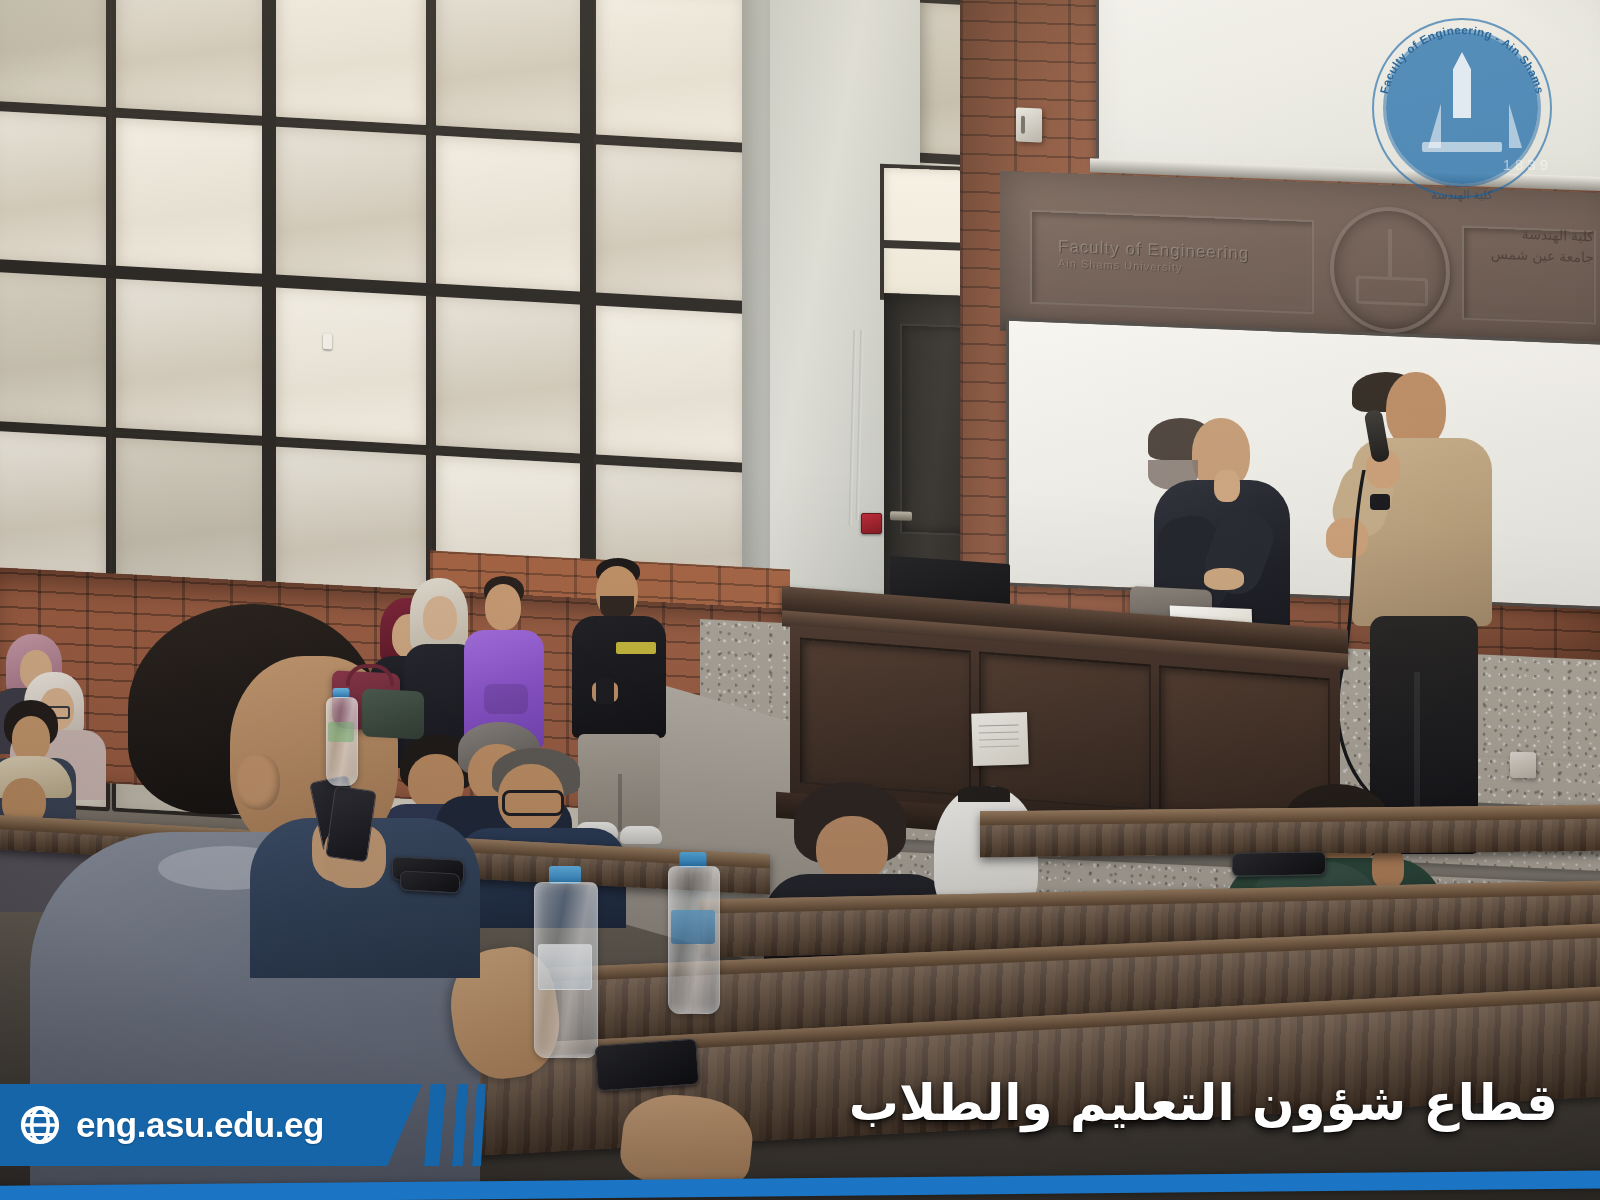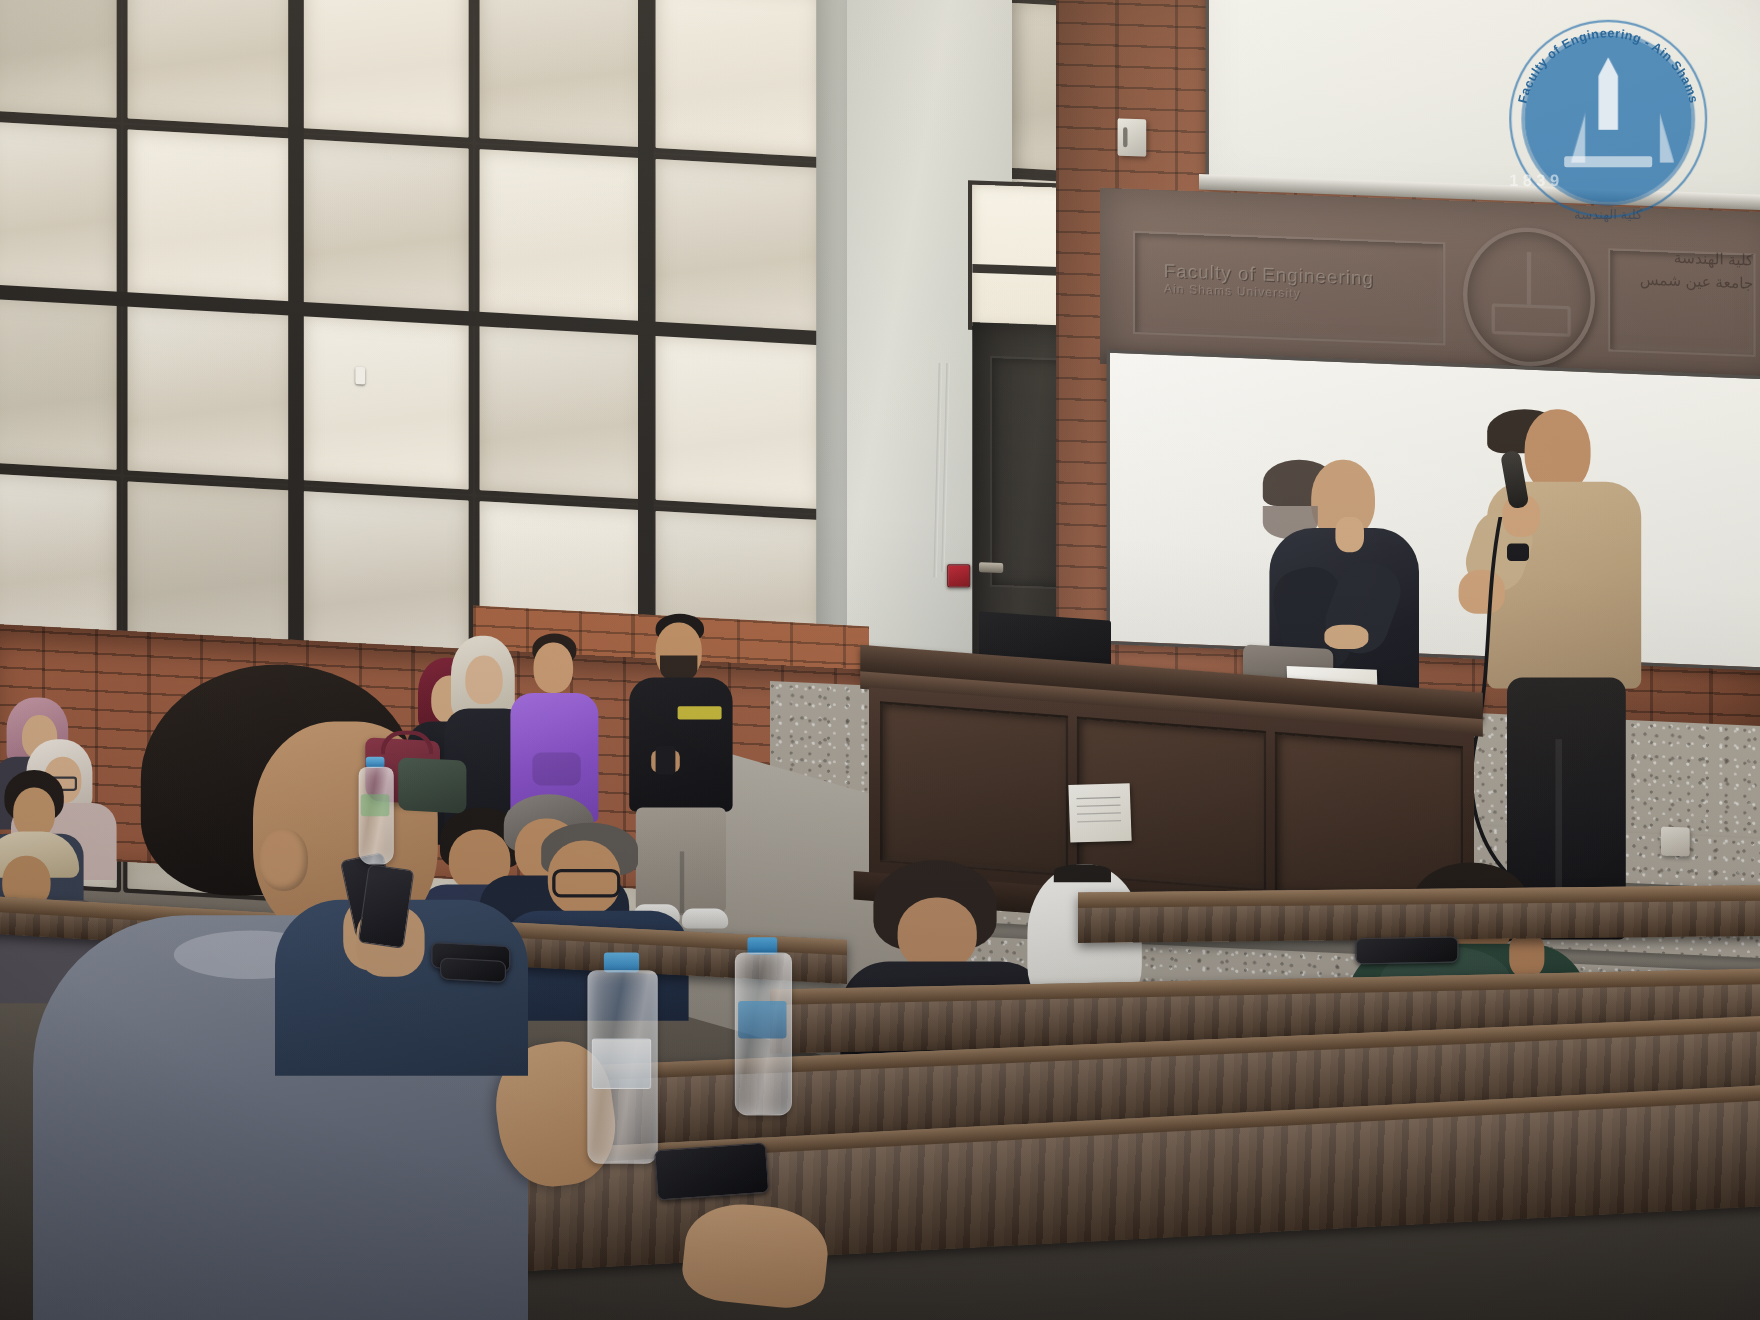--- a/index.html
+++ b/index.html
@@ -406,22 +406,22 @@
     border-left:13px solid rgba(255,255,255,.55);
     border-right:13px solid rgba(255,255,255,.55);
     transform:perspective(60px) rotateX(0deg);
     clip-path:polygon(18% 0,82% 0,100% 100%,0 100%);
   }
   .wm-bar{
     position:absolute;left:50%;top:124px;margin-left:-40px;width:80px;height:10px;
     background:rgba(255,255,255,.6);border-radius:2px;
   }
   .wm-year{
-    position:absolute;left:0;right:0;top:138px;text-align:left;
-    color:rgba(255,255,255,.55);font-size:15px;letter-spacing:4px;font-weight:bold;
+    position:absolute;left:0;right:0;top:138px;text-align:right;
+    color:rgba(255,255,255,.55);font-size:15px;letter-spacing:4px;font-weight:normal;
   }
   .wm-top-text{
     position:absolute;left:0;top:0;width:180px;height:180px;
   }
   .wm-top-text text{
     fill:#10568f;font-size:11.5px;font-family:"Liberation Sans",sans-serif;font-weight:bold;letter-spacing:.4px;
   }
   .wm-ar{
     position:absolute;left:0;right:0;bottom:-4px;text-align:center;
     color:rgba(30,60,95,.55);font-size:12px;
@@ -806,14 +806,31 @@
       <defs>
         <path id="arcpath" d="M 14 92 A 76 76 0 0 1 166 92" fill="none"></path>
       </defs>
       <text>
         <textPath href="#arcpath" startOffset="50%" text-anchor="middle">Faculty of Engineering - Ain Shams</textPath>
       </text>
     </svg>
     <div class="wm-ar">كلية الهندسة</div>
   </div>
 
+  <div class="banner-wrap">
+    <div class="banner-main">
+      <svg class="globe" viewBox="0 0 44 44">
+        <circle cx="22" cy="22" r="17" fill="none" stroke="#ffffff" stroke-width="4.2"></circle>
+        <ellipse cx="22" cy="22" rx="8.4" ry="17" fill="none" stroke="#ffffff" stroke-width="3.6"></ellipse>
+        <line x1="5" y1="22" x2="39" y2="22" stroke="#ffffff" stroke-width="3.6"></line>
+        <line x1="8" y1="12.5" x2="36" y2="12.5" stroke="#ffffff" stroke-width="3"></line>
+        <line x1="8" y1="31.5" x2="36" y2="31.5" stroke="#ffffff" stroke-width="3"></line>
+      </svg>
+      <div class="site-url">eng.asu.edu.eg</div>
+    </div>
+    <div class="banner-slash bs1"></div>
+    <div class="banner-slash bs2"></div>
+    <div class="banner-slash bs3"></div>
+    <div class="banner-ar">قطاع شؤون التعليم والطلاب</div>
+    <div class="banner-bottom"></div>
+  </div>
 
 </div>
 
 </body></html>

